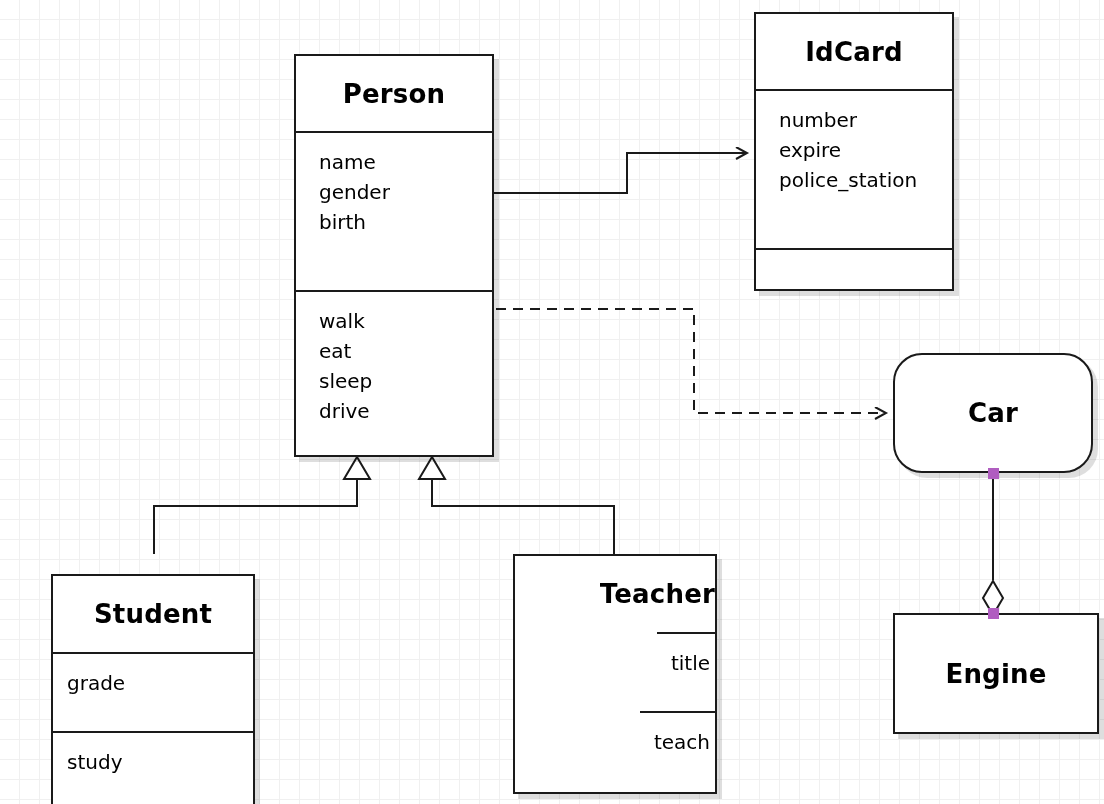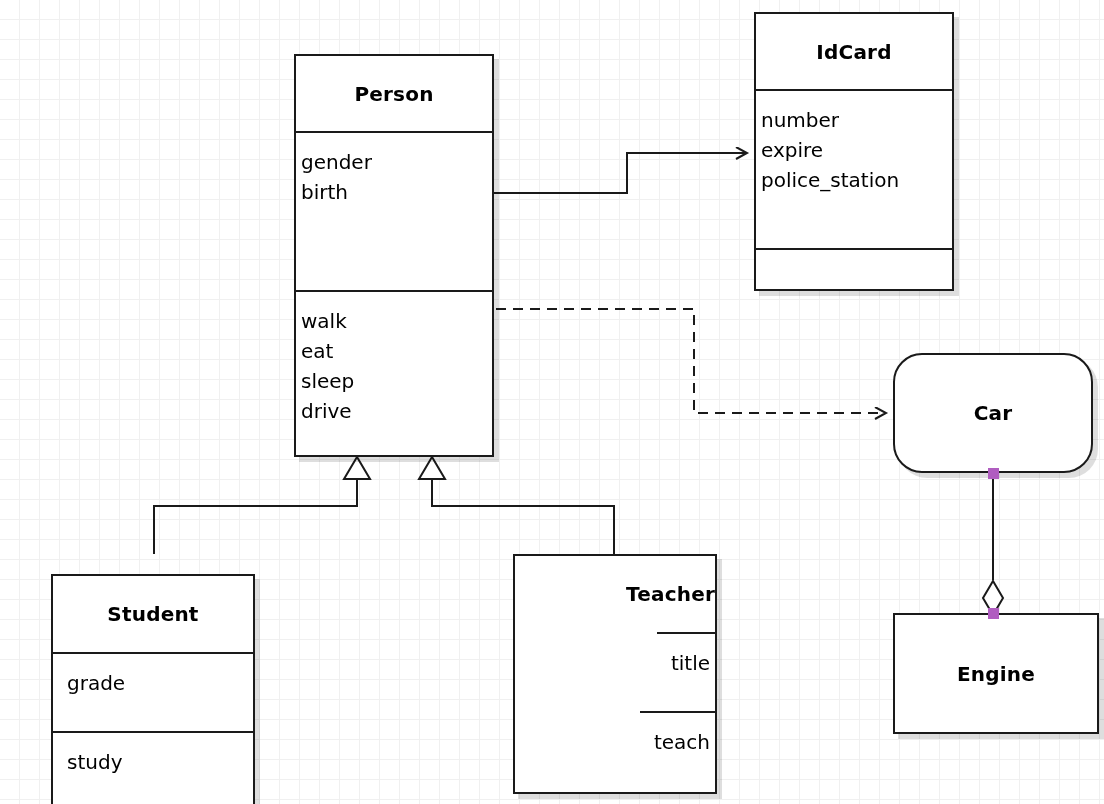--- a/index.html
+++ b/index.html
@@ -38,26 +38,26 @@
     overflow: hidden;
   }
   .compartment + .compartment {
     border-top: 2px solid #1a1a1a;
   }
   .cmp-title {
     display: flex;
     align-items: center;
     justify-content: center;
     font-weight: bold;
-    font-size: 20px;
+    font-size: 26px;
     color: #000000;
     letter-spacing: 0.2px;
   }
   .cmp-body {
-    padding: 14px 5px 4px 5px;
+    padding: 14px 5px 4px 23px;
   }
   .cmp-body.tight {
     padding: 14px 5px 4px 14px;
   }
   .member {
     font-size: 20px;
     line-height: 30px;
     color: #000000;
     white-space: nowrap;
   }
@@ -121,20 +121,21 @@
       <path d="M993,473 L993,580" fill="none" stroke="#1a1a1a" stroke-width="2"></path>
       <polygon points="993,581 1003,598 993,615 983,598" fill="#ffffff" stroke="#1a1a1a" stroke-width="2" stroke-linejoin="miter"></polygon>
     </g>
   </svg>
 
   <div class="uml-class" style="left:294px; top:54px; width:200px; height:403px;">
     <div class="compartment cmp-title" style="height:75px;">
       <span>Person</span>
     </div>
     <div class="compartment cmp-body" style="height:159px;">
+      <div class="member">name</div>
       <div class="member">gender</div>
       <div class="member">birth</div>
     </div>
     <div class="compartment cmp-body" style="flex:1 1 auto;">
       <div class="member">walk</div>
       <div class="member">eat</div>
       <div class="member">sleep</div>
       <div class="member">drive</div>
     </div>
   </div>

